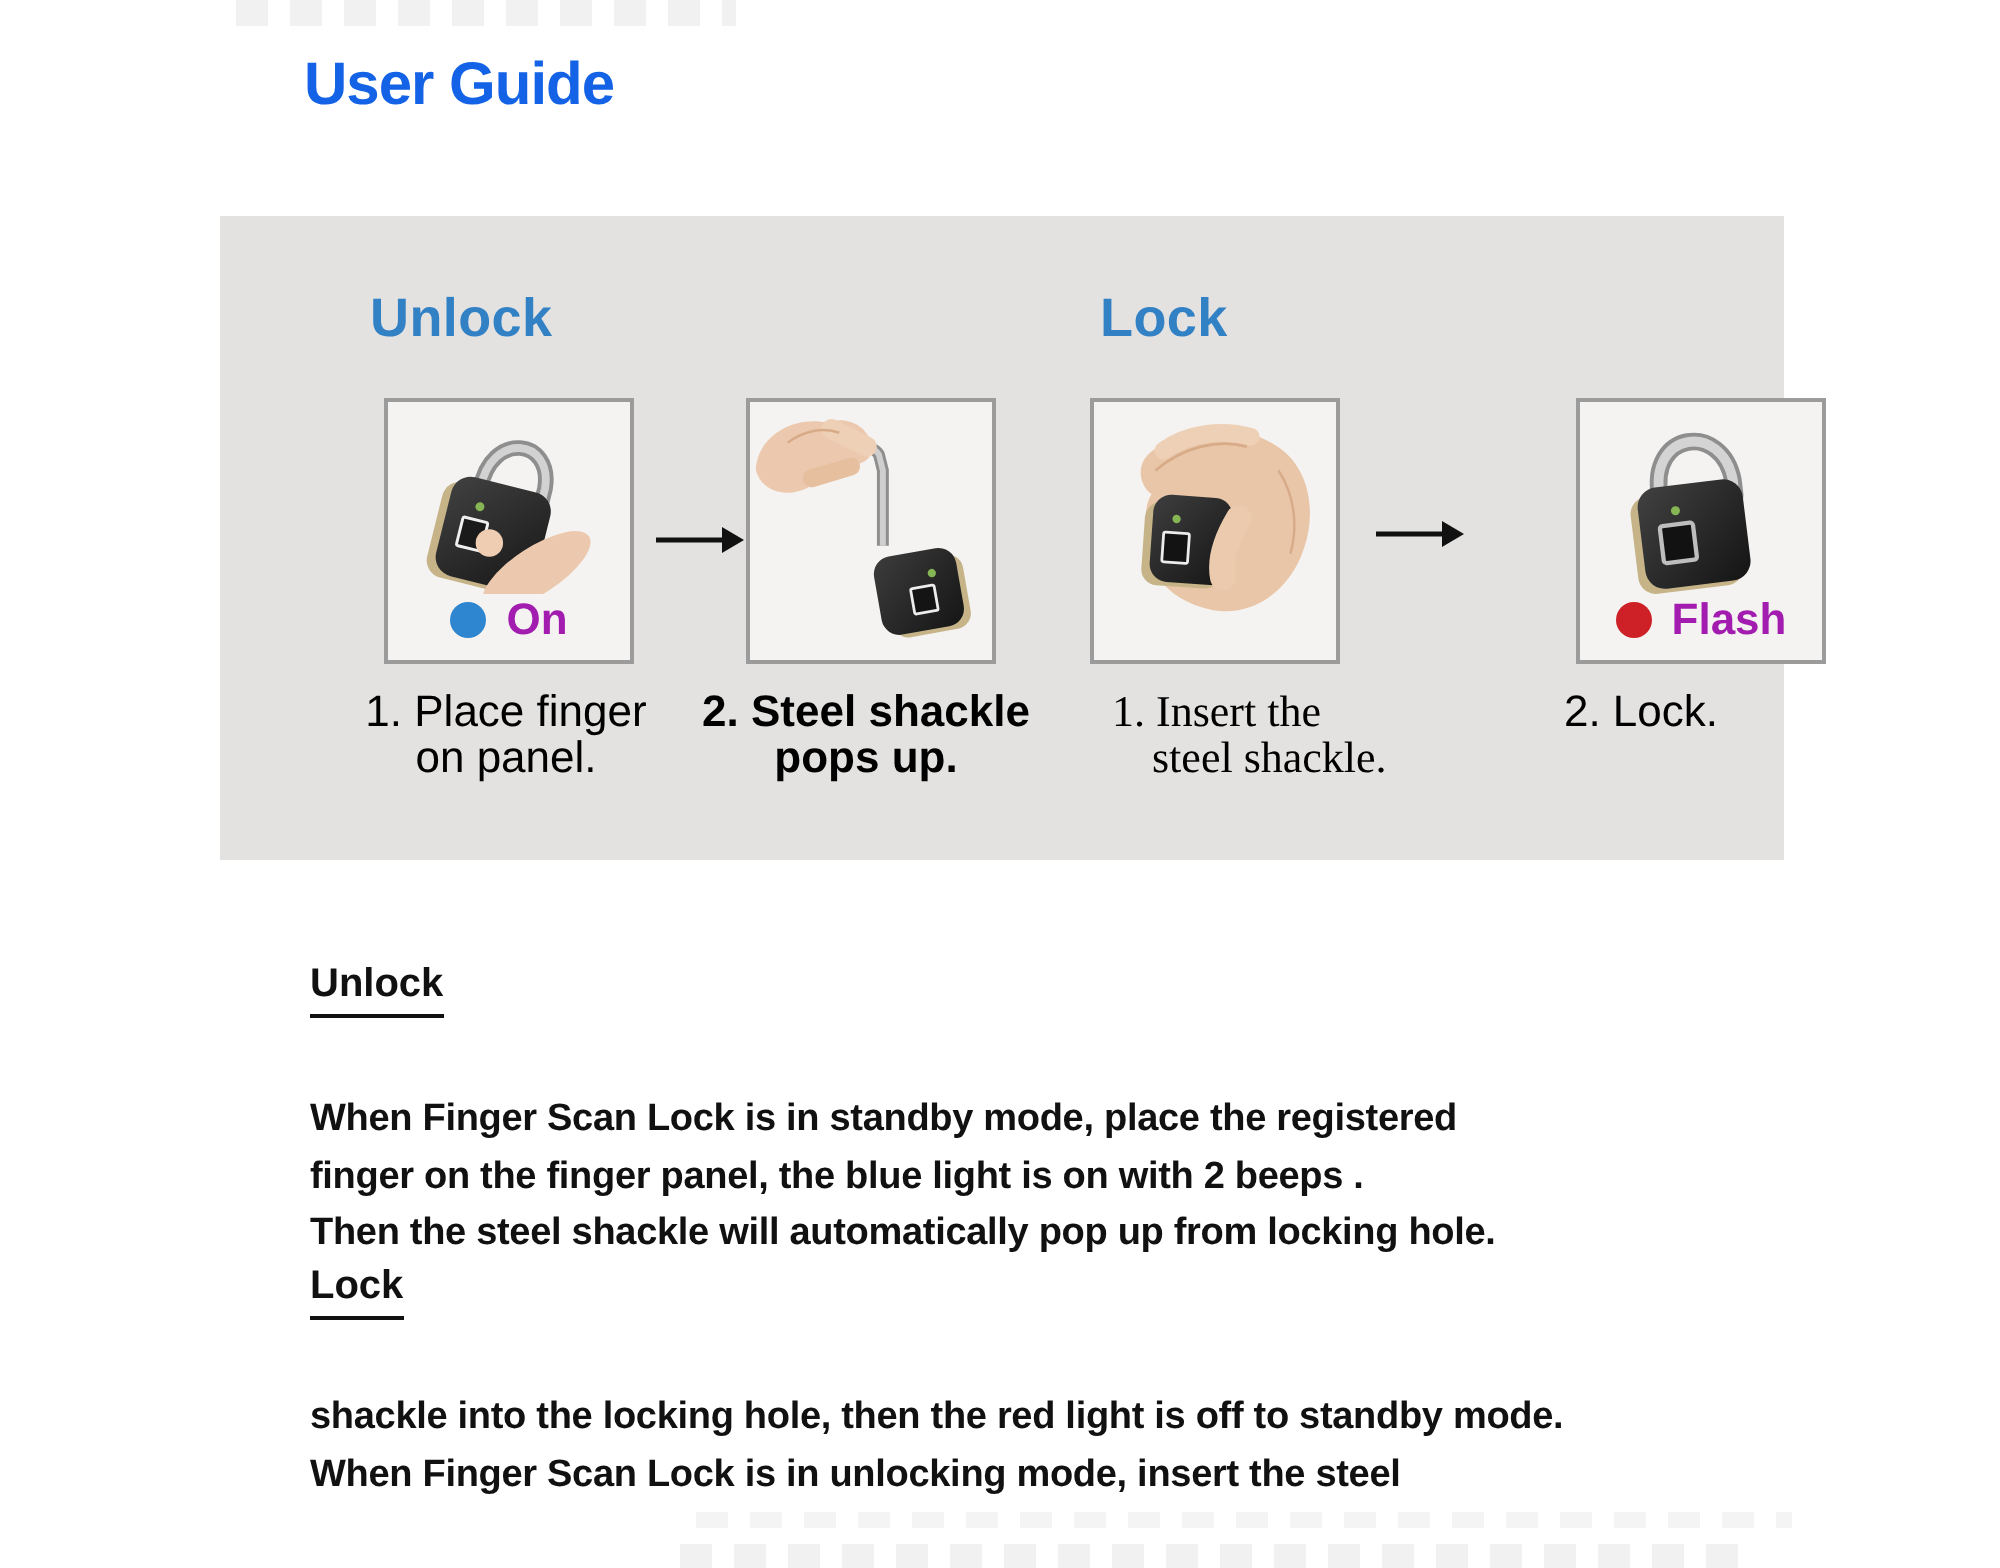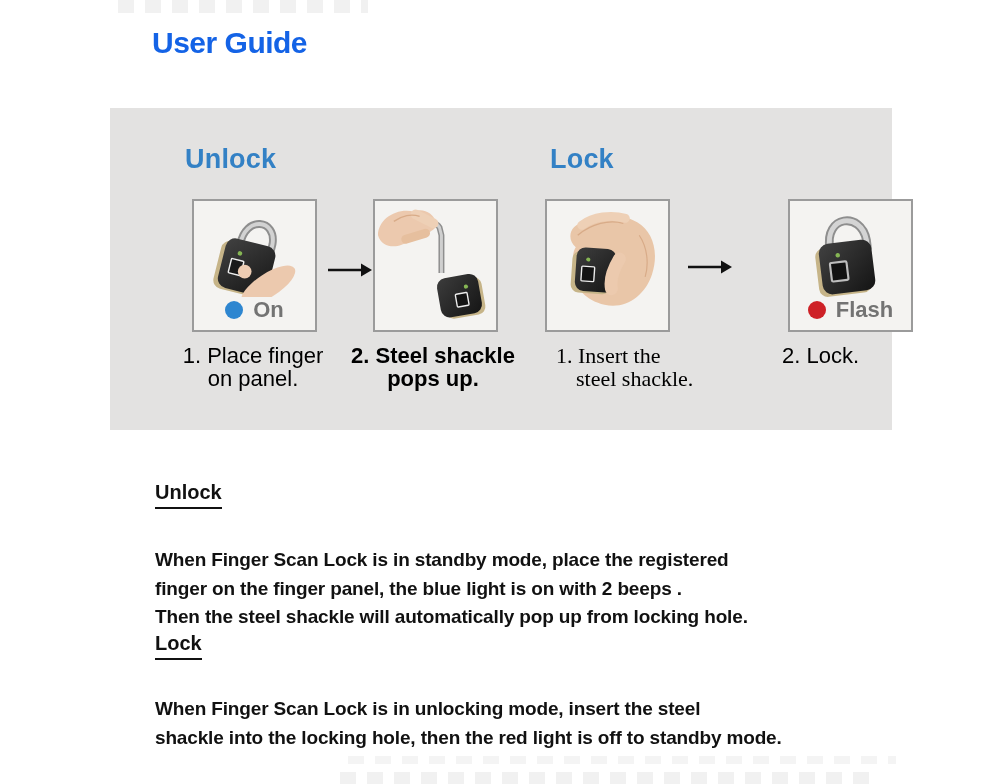--- a/index.html
+++ b/index.html
@@ -42,21 +42,21 @@
   .frame.f4 { left:630px;margin-left:48px; }
   .frame svg.illus { position:absolute; left:1px; top:0; }
 
   .ind-row {
     position:absolute; left:0; bottom:7px; width:100%;
     display:flex; align-items:center; justify-content:center; gap:10px;
   }
   .dot { width:18px; height:18px; border-radius:50%; }
   .dot.on    { background:#2e86d0; }
   .dot.flash { background:#ce2127; }
-  .ind-label { font-size:22px; font-weight:bold; color:#737373; }
+  .ind-label { font-size:22px; font-weight:bold; color:#a21caf; }
 
   .arrow { position:absolute; }
   .arrow.a1 { left:217px; top:153px; }
   .arrow.a2 { left:577px; top:150px; }
 
   .caption {
     position:absolute; top:236px; font-size:22px; line-height:23px; color:#000000;
   }
   .caption.c1 { left:58px;  width:170px; text-align:center; }
   .caption.c2 { left:238px; width:170px; text-align:center;font-weight:bold; }
@@ -229,20 +229,20 @@
   <div class="body-par par-unlock">
     <div>When Finger Scan Lock is in standby mode, place the registered</div>
     <div>finger on the finger panel, the blue light is on with 2 beeps .</div>
     <div>Then the steel shackle will automatically pop up from locking hole.</div>
   </div>
 
   <div class="section-heading sh-lock">
     <span>Lock</span>
   </div>
   <div class="body-par par-lock">
+    <div>shackle into the locking hole, then the red light is off to standby mode.</div>
     <div>When Finger Scan Lock is in unlocking mode, insert the steel</div>
-    <div>shackle into the locking hole, then the red light is off to standby mode.</div>
   </div>
 
   <div class="ghost ghost-bot-1"></div>
   <div class="ghost ghost-bot-2"></div>
 
 </div>
 
 </body></html>

